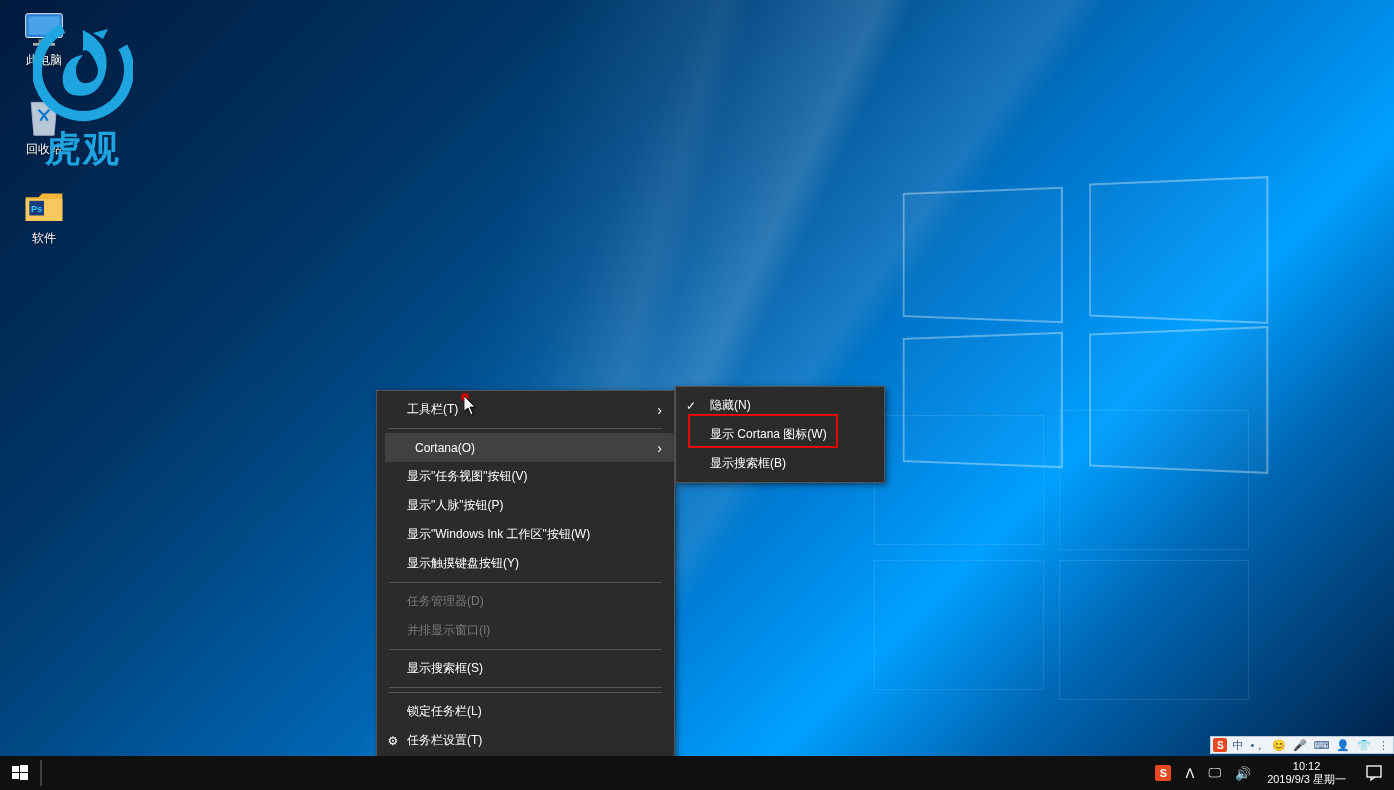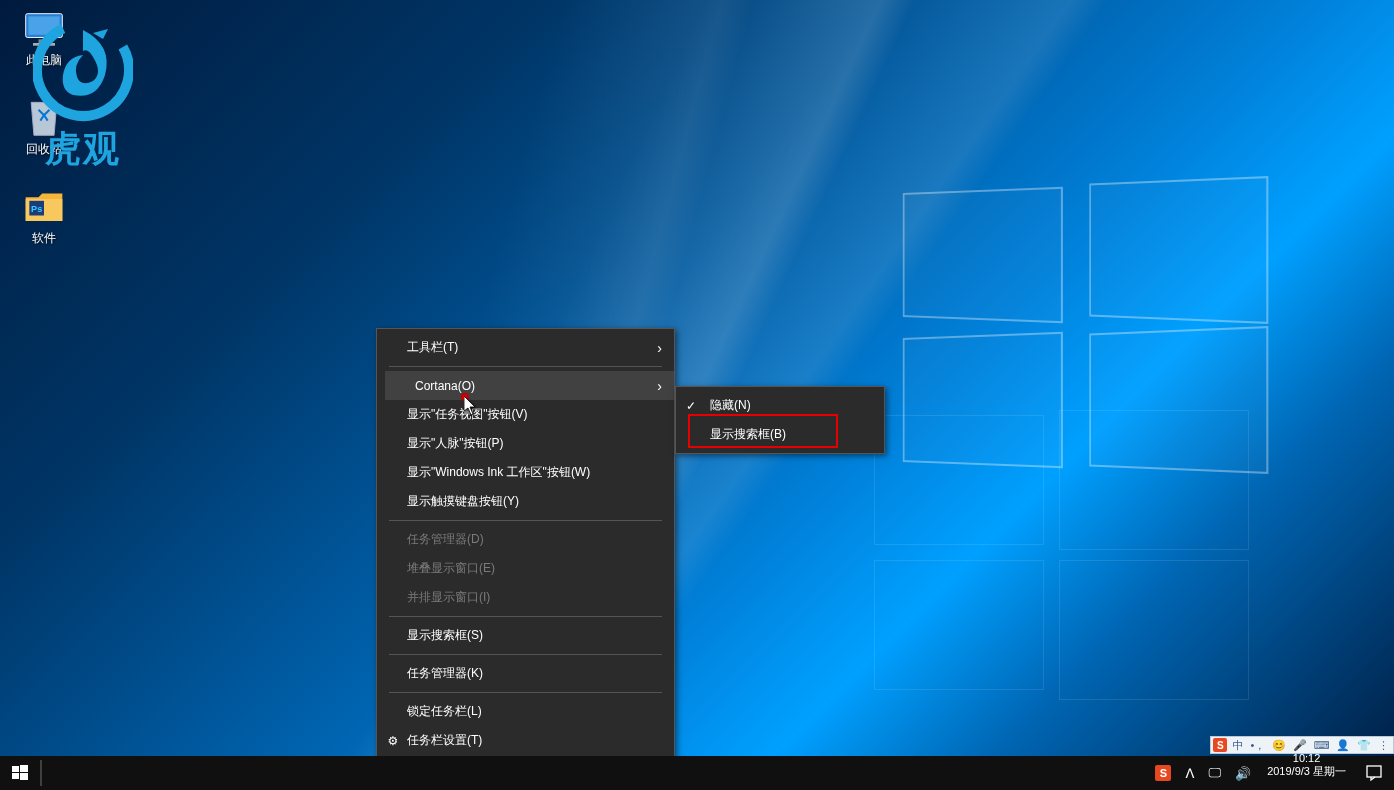--- a/index.html
+++ b/index.html
@@ -121,24 +121,24 @@
   justify-content: center;
   padding: 0 4px;
   height: 100%;
   cursor: pointer;
 }
 .clock {
   color: #fff;
   font-size: 11px;
   text-align: center;
   line-height: 1.2;
-  padding: 12px 8px;
+  padding: 4px 8px;
   display:flex;
   flex-direction:column;
-  justify-content:flex-end;
+  justify-content:flex-start;
   cursor:pointer;
 }
 .action-center {
   width: 40px;
   display:flex; align-items:center; justify-content:center;
   cursor:pointer;
 }
 .ime-bar {
   position: absolute;
   right: 0;
@@ -319,47 +319,44 @@
         <span>显示"Windows Ink 工作区"按钮(W)</span>
       </div>
       <div class="ctx-item">
         <span>显示触摸键盘按钮(Y)</span>
       </div>
       <div class="ctx-sep"></div>
       <div class="ctx-item disabled">
         <span>任务管理器(D)</span>
       </div>
       <div class="ctx-item disabled">
-        <span>堆叠显示窗口(E)</span>
-      </div>
-      <div class="ctx-item disabled">
         <span>并排显示窗口(I)</span>
       </div>
       <div class="ctx-sep"></div>
       <div class="ctx-item">
         <span>显示搜索框(S)</span>
       </div>
       <div class="ctx-sep"></div>
-      <div class="ctx-item">
-        <span>任务管理器(K)</span>
-      </div>
       <div class="ctx-sep"></div>
       <div class="ctx-item">
         <span>锁定任务栏(L)</span>
       </div>
       <div class="ctx-item">
         <span class="pre-icon">⚙</span>
         <span>任务栏设置(T)</span>
       </div>
     </div>
 
   <div class="sub-menu" id="sub-menu">
       <div class="ctx-item">
         <span class="check">✓</span>
         <span>隐藏(N)</span>
+      </div>
+      <div class="ctx-item">
+        <span>显示 Cortana 图标(W)</span>
       </div>
       <div class="ctx-item">
         <span>显示搜索框(B)</span>
       </div>
     </div>
 
   <div class="highlight-box" style="left:688px; top:414px; width:150px; height:34px;"></div>
 
   <div class="ime-bar">
     <span class="sogou ime-item">S</span>

